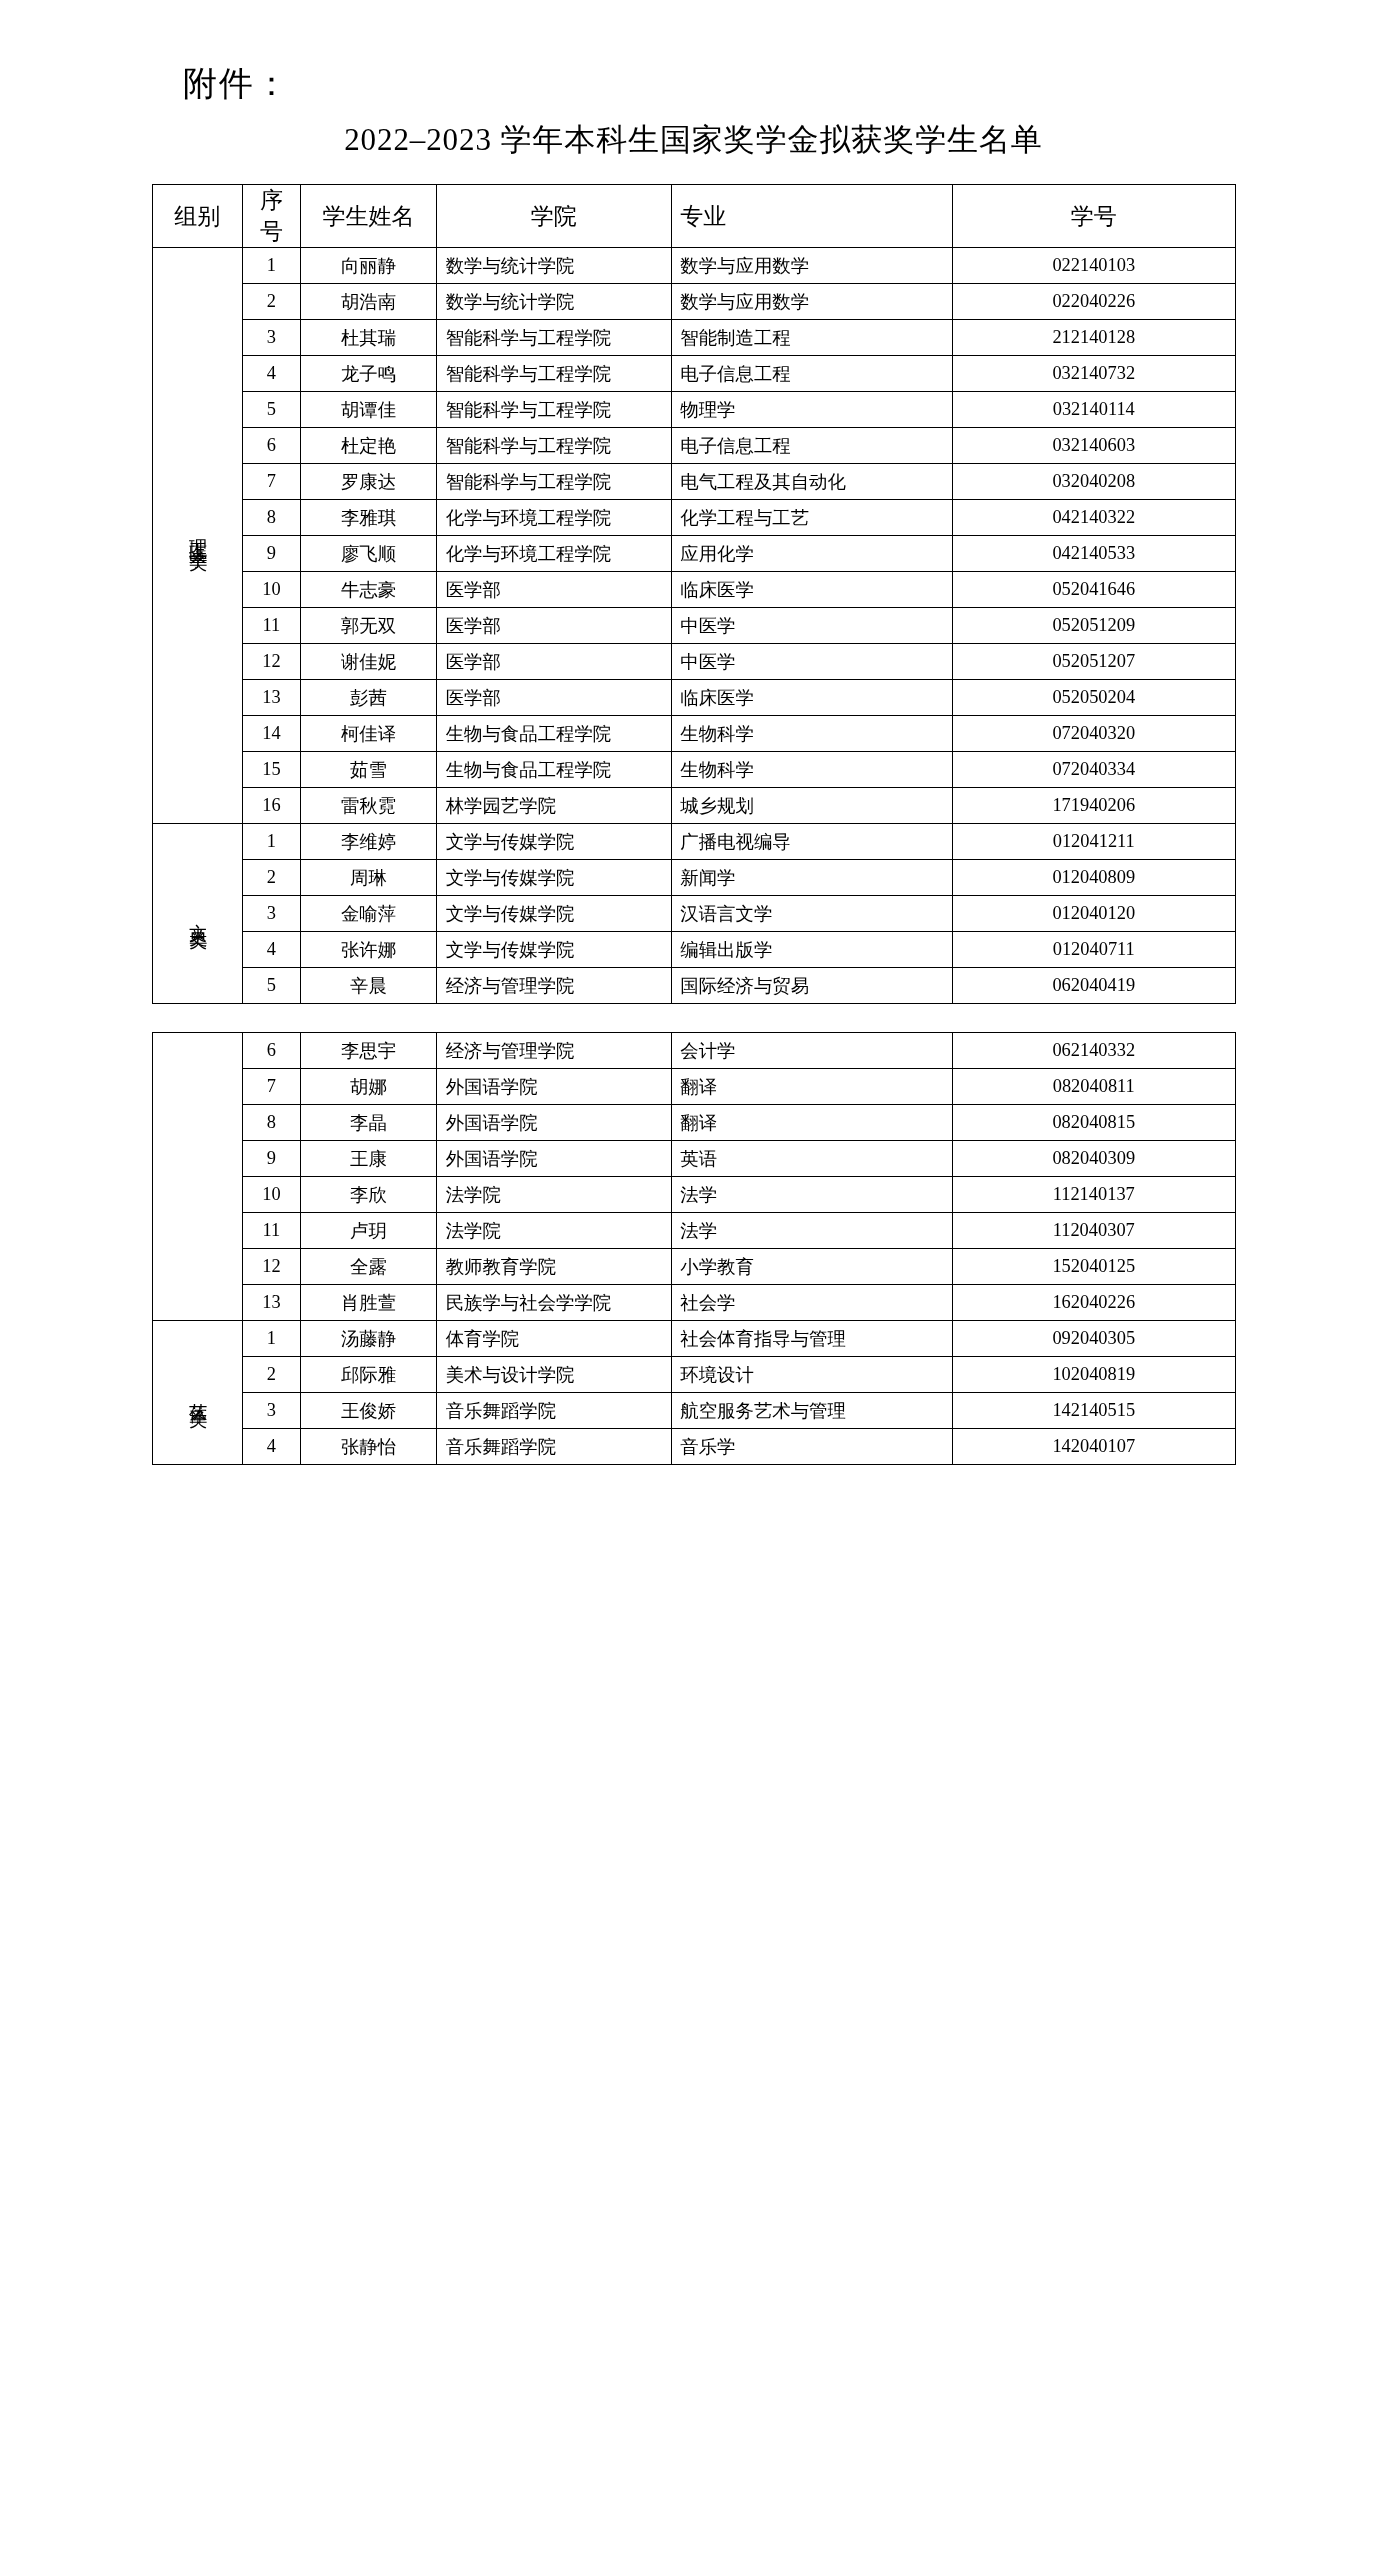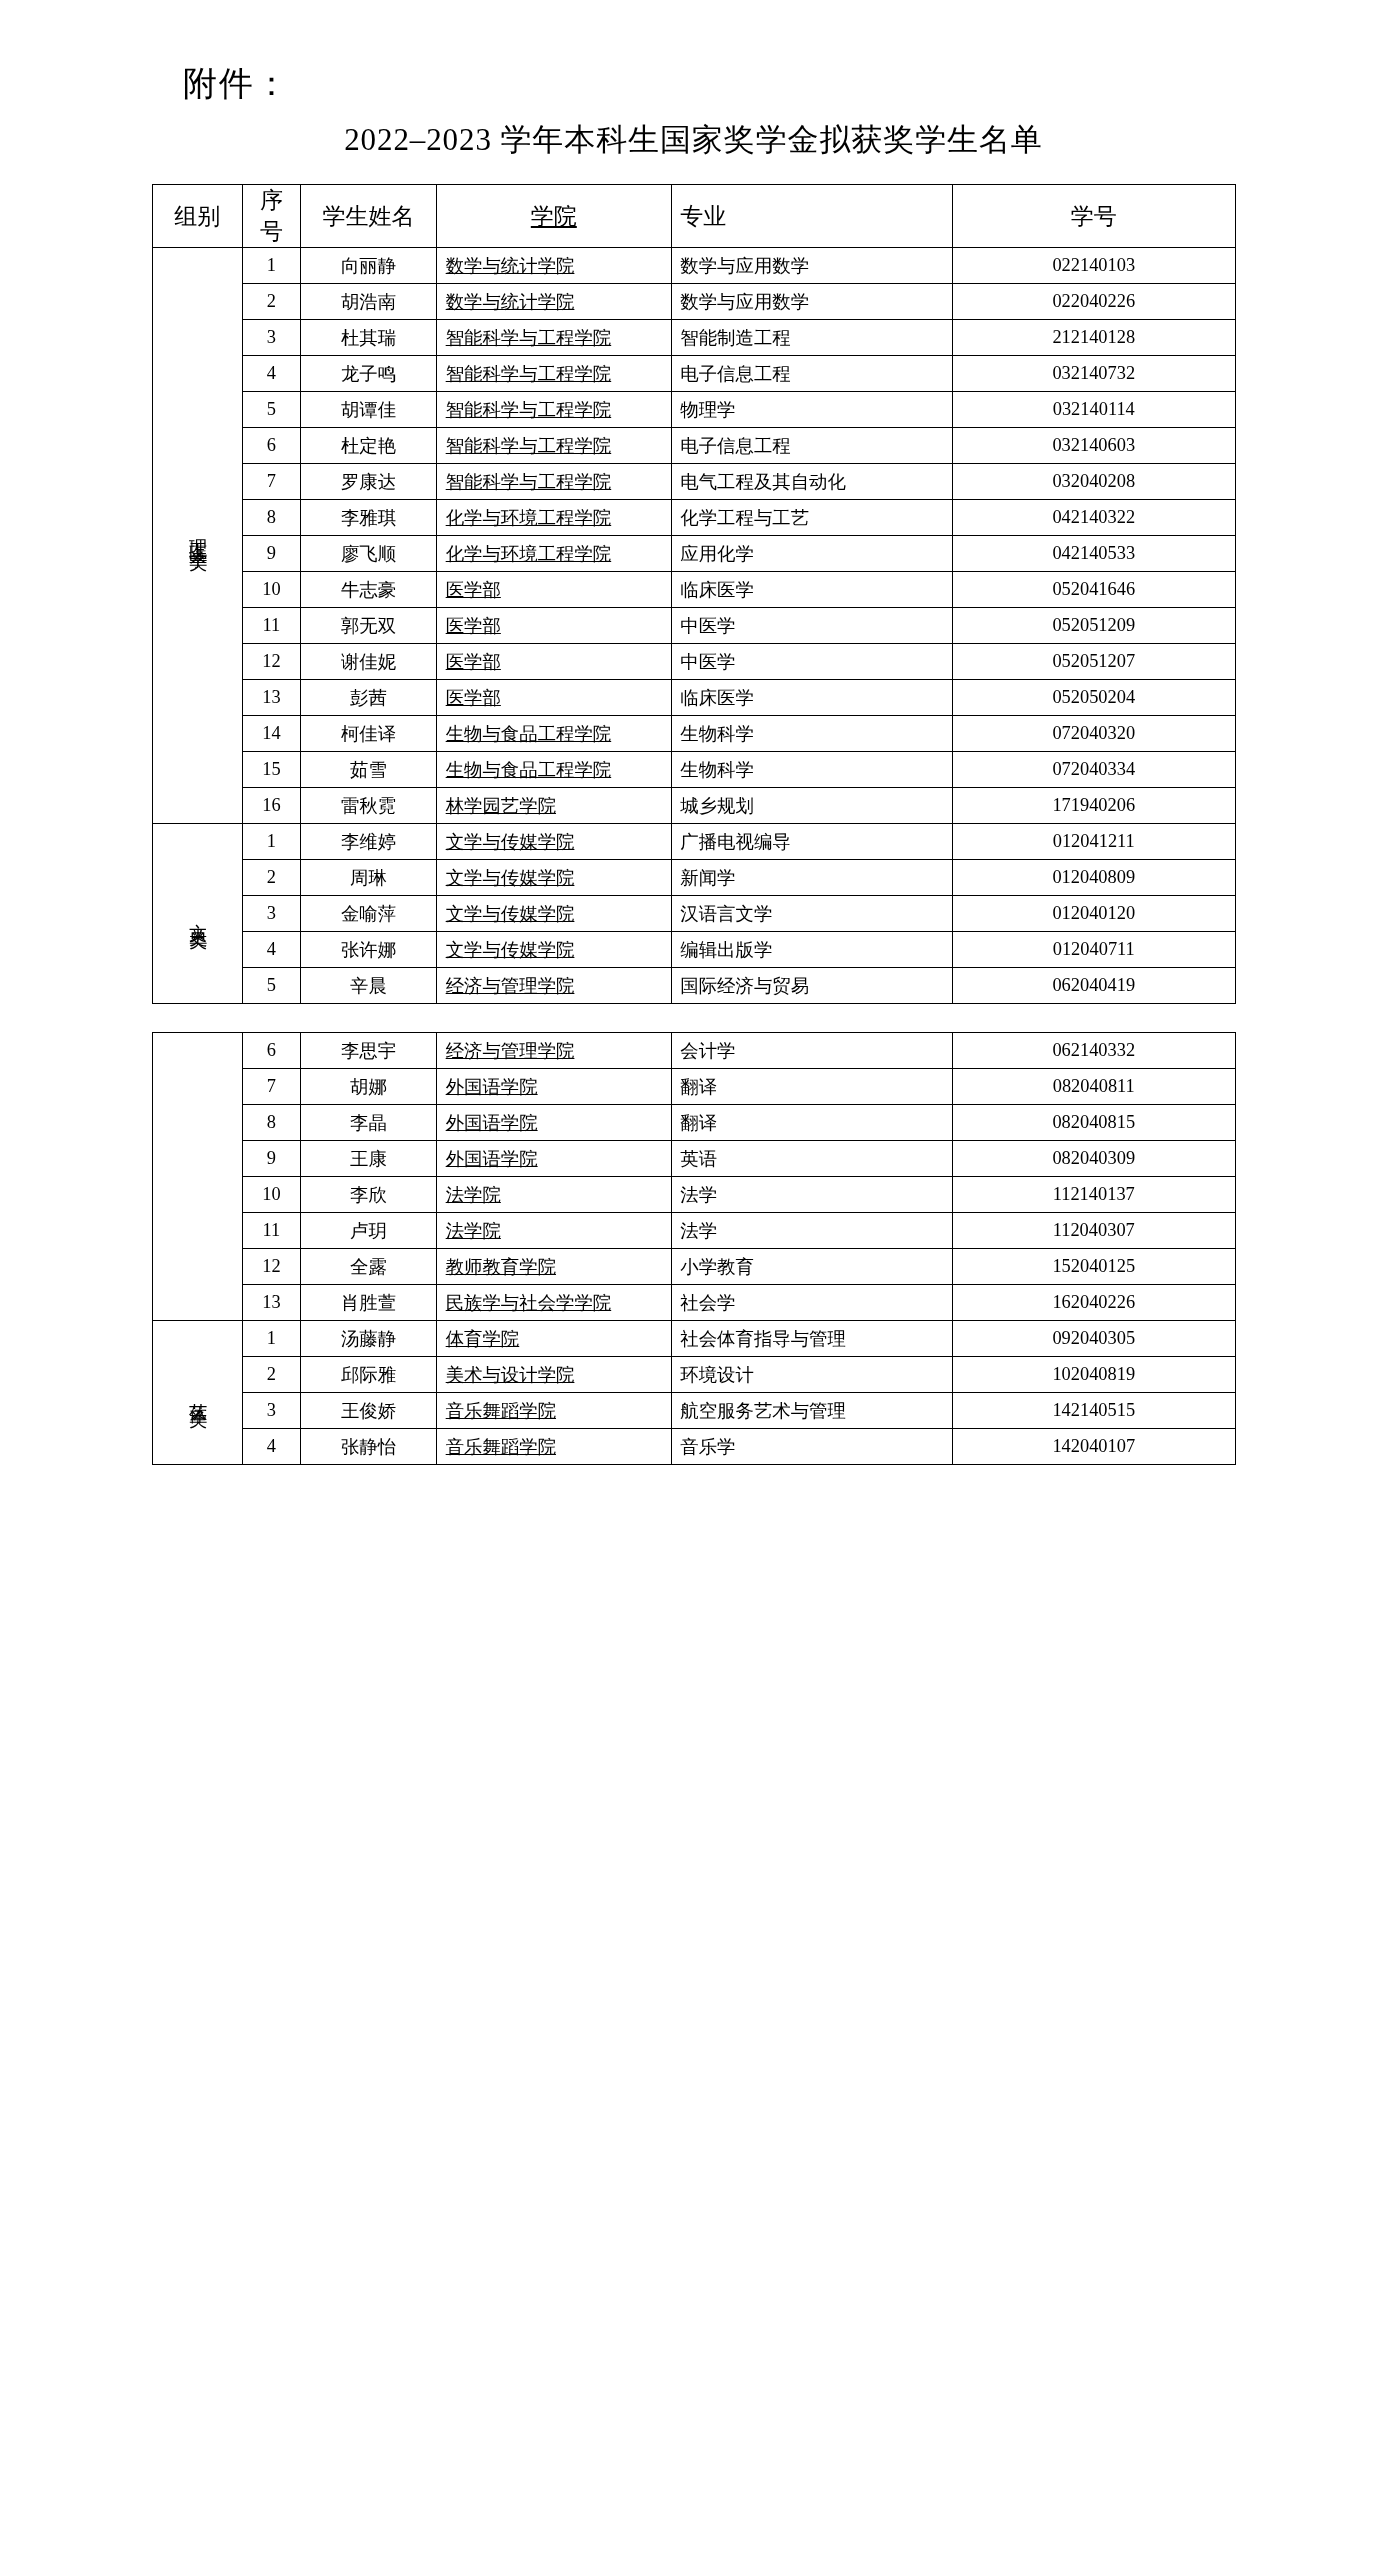--- a/index.html
+++ b/index.html
@@ -51,21 +51,21 @@
     font-family: "Liberation Serif", "DejaVu Serif", serif;
   }
   table.roster thead td {
     text-align: center;
     height: 42px;
     font-size: 23px;
   }
   .c-group { width: 87px; text-align: center; }
   .c-index { width: 56px; text-align: center; }
   .c-name  { width: 131px; text-align: center; }
-  .c-college { width: 226px; text-align: left; padding-left: 19px; text-decoration: underline; }
+  .c-college { width: 226px; text-align: left; padding-left: 19px; }
   .c-major { width: 271px; text-align: left; padding-left: 19px; }
   .c-id { width: 272px; text-align: center; }
 
   .group-cell {
     text-align: center;
     vertical-align: middle;
     font-size: 18.4px;
     letter-spacing: 1.7px;
   }
   .group-cell .vert {

